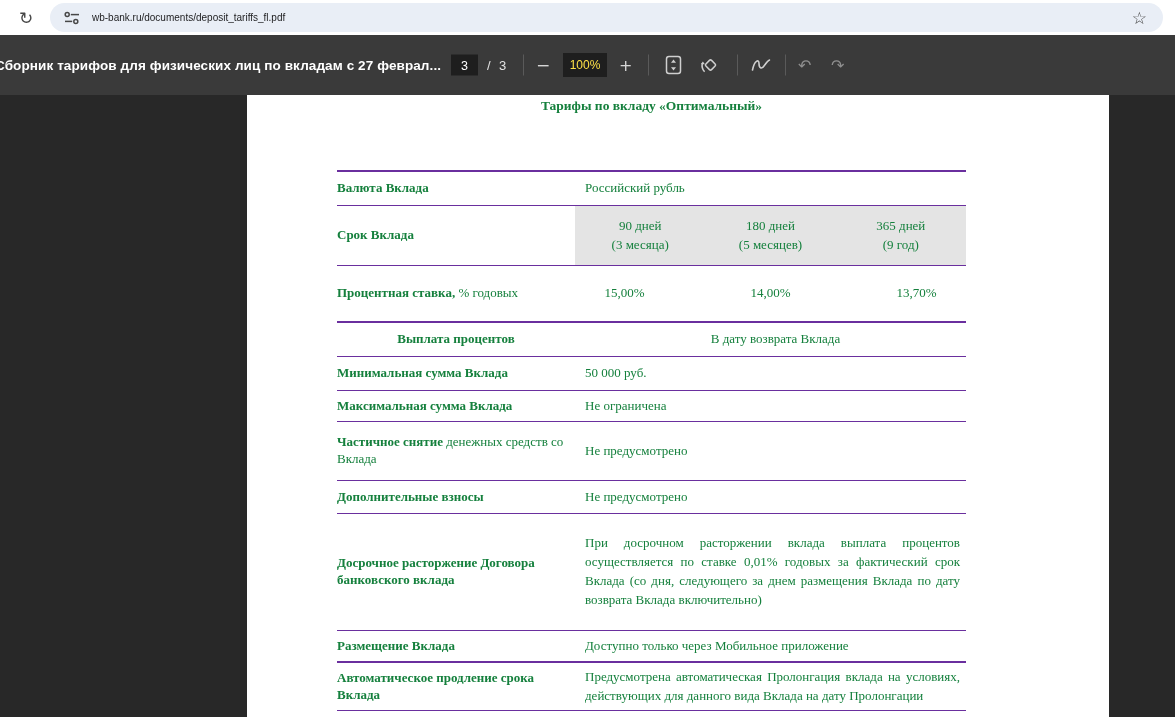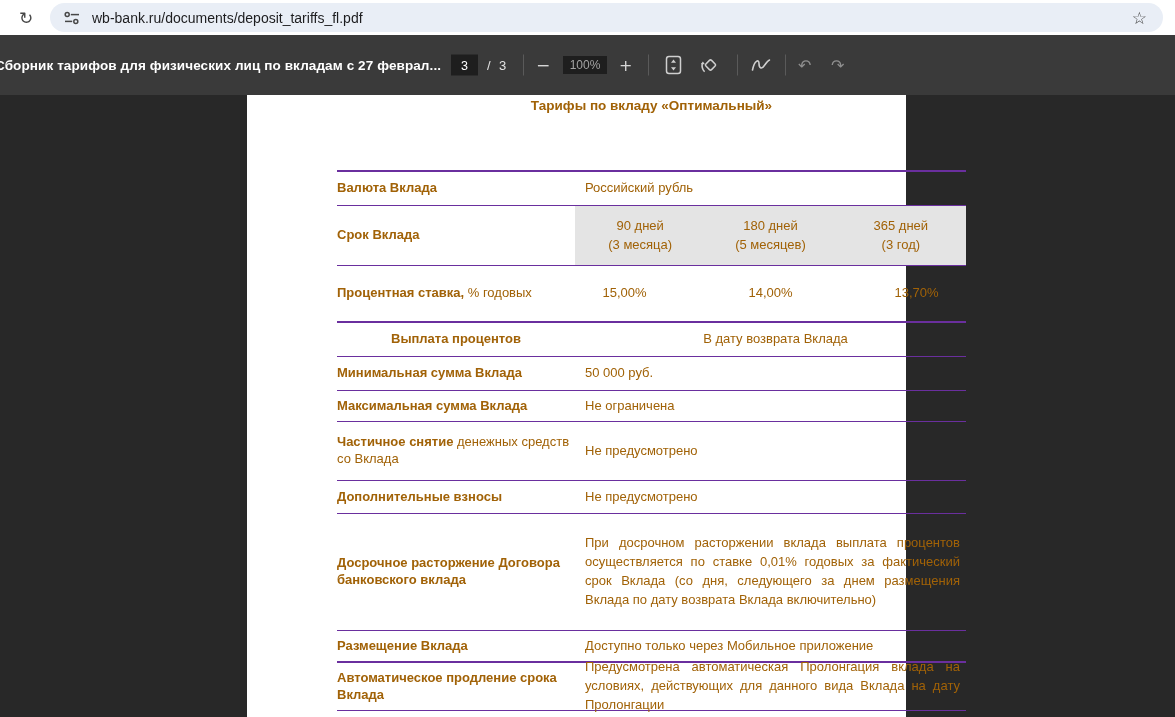--- a/index.html
+++ b/index.html
@@ -15,46 +15,46 @@
     width:1175px;height:717px;overflow:hidden;position:relative;
     font-family:"Liberation Sans","DejaVu Sans",sans-serif;background:var(--viewer);
   }
   
   .browser-bar{position:absolute;top:0;left:0;width:1175px;height:35px;background:#ffffff;}
   .reload-btn{position:absolute;left:19px;top:50%;transform:translateY(-50%);
     font-family:"DejaVu Sans",sans-serif;font-size:17px;color:#474747;cursor:pointer;}
   .omnibox{position:absolute;left:50px;right:12px;top:3px;height:29px;background:#e9eef6;
     border-radius:15px;display:flex;align-items:center;}
   .tune-icon{margin-left:13px;flex:0 0 auto;display:flex;align-items:center;}
-  .url-text{margin-left:11px;font-size:14px;color:#1d1d1f;white-space:nowrap;}
+  .url-text{margin-left:11px;font-size:10px;color:#1d1d1f;white-space:nowrap;}
   .star-btn{position:absolute;right:16px;top:50%;transform:translateY(-50%);
     font-family:"DejaVu Sans",sans-serif;font-size:17px;color:#474747;cursor:pointer;}
   
   .pdf-toolbar{position:absolute;top:35px;left:0;width:1175px;height:60px;background:var(--toolbar);overflow:hidden;}
   .pdf-title{position:absolute;left:-5px;top:50%;transform:translateY(-50%);
     color:#ffffff;font-size:13.5px;font-weight:bold;white-space:nowrap;letter-spacing:0.1px;}
   .tb{position:absolute;top:50%;transform:translateY(-50%);}
   .page-box{left:451px;width:27px;height:21px;background:var(--boxdark);color:#fff;
     font-size:12.5px;display:flex;align-items:center;justify-content:center;}
   .page-slash{left:487px;color:#e3e3e3;font-size:13px;}
   .page-total{left:499px;color:#e3e3e3;font-size:13px;}
   .vsep{width:1px;height:21px;background:#5a5a5a;}
   .sep1{left:523px;} .sep2{left:648px;} .sep3{left:737px;} .sep4{left:785px;}
   .minus-btn{left:536px;color:#d6d6d6;font-size:17px;font-family:"DejaVu Sans",sans-serif;cursor:pointer;}
-  .zoom-box{left:563px;width:44px;height:18px;background:var(--boxdark);color:#a3a3a3;
+  .zoom-box{left:563px;width:44px;height:24px;background:var(--boxdark);color:#fde047;
     font-size:12px;display:flex;align-items:center;justify-content:center;}
   .plus-btn{left:619px;color:#d6d6d6;font-size:16px;font-family:"DejaVu Sans",sans-serif;cursor:pointer;}
   .icon-btn{display:flex;align-items:center;justify-content:center;cursor:pointer;}
   .fit-btn{left:665px;} .rotate-btn{left:700px;} .draw-btn{left:750px;}
   .undo-btn{left:798px;color:#8f8f8f;font-size:16px;font-family:"DejaVu Sans",sans-serif;}
   .redo-btn{left:831px;color:#8f8f8f;font-size:16px;font-family:"DejaVu Sans",sans-serif;}
   
   .viewer{position:absolute;top:95px;left:0;width:1175px;height:622px;background:var(--viewer);}
-  .pdf-page{position:absolute;left:247px;top:0;width:659px;height:622px;background:#ffffff;
-    font-family:Liberation Sans, sans-serif;color:#a16207;}
+  .pdf-page{position:absolute;left:247px;top:0;width:862px;height:622px;background:#ffffff;
+    font-family:Liberation Serif, serif;color:#15803d;}
   .doc-title{position:absolute;top:3px;left:90px;width:629px;text-align:center;
     font-size:13.5px;font-weight:bold;}
   .tariff-table{position:absolute;left:90px;top:75px;width:629px;
     border-top:2px solid var(--purple);font-size:13px;line-height:1.3;}
   .row{display:flex;align-items:center;border-bottom:1px solid var(--purple);}
   .row-thick{border-bottom-width:2px;}
   .r-currency{height:34px;} .r-term{height:60px;} .r-rate{height:57px;}
   .r-payout{height:34px;text-align:center;} .r-min{height:34px;} .r-max{height:31px;}
   .r-partial{height:59px;} .r-add{height:33px;} .r-early{height:117px;}
   .r-auto{height:48px;} .r-place{height:32px;}
@@ -150,21 +150,21 @@
           <div class="term-col">
             <span>90 дней</span>
             <span>(3 месяца)</span>
           </div>
           <div class="term-col">
             <span>180 дней</span>
             <span>(5 месяцев)</span>
           </div>
           <div class="term-col">
             <span>365 дней</span>
-            <span>(3 год)</span>
+            <span>(9 год)</span>
           </div>
         </div>
       </div>
 
       <div class="row r-rate row-thick">
         <div class="label label-mixed">
           <span class="b">Процентная ставка,</span><span> % годовых</span>
         </div>
         <div class="rate-cols">
           <div class="rate-col">15,00%</div>

